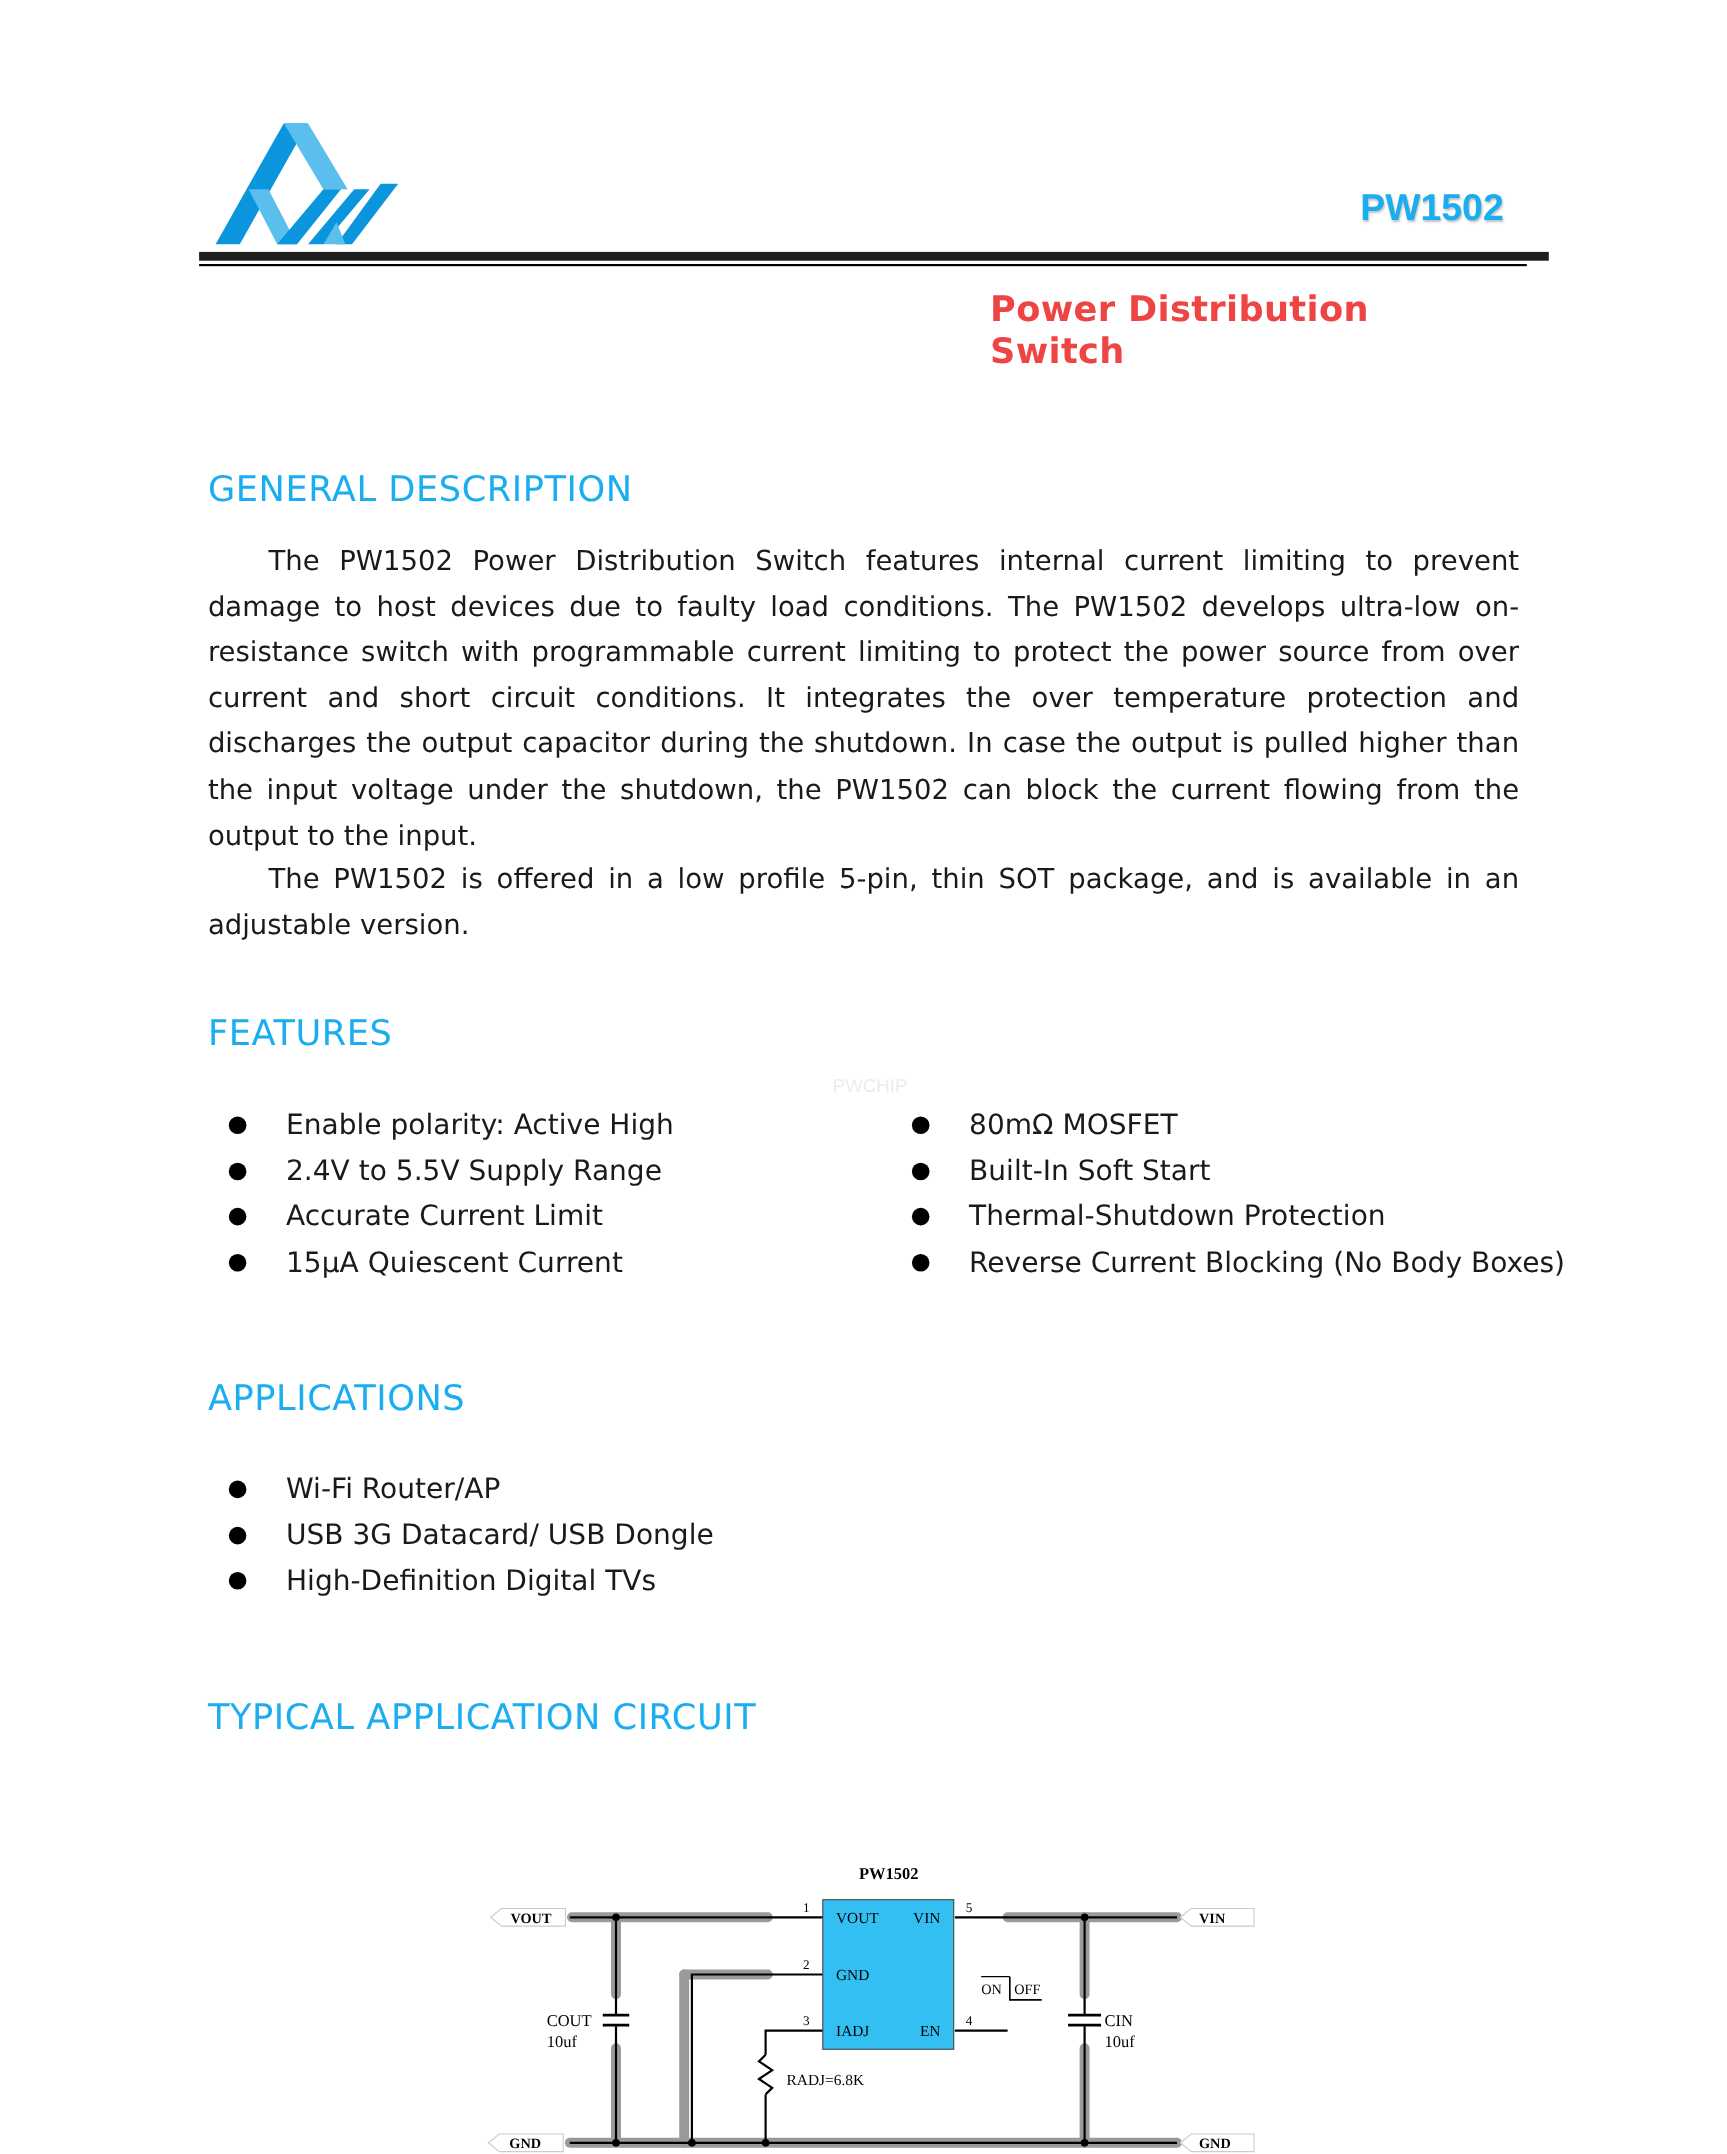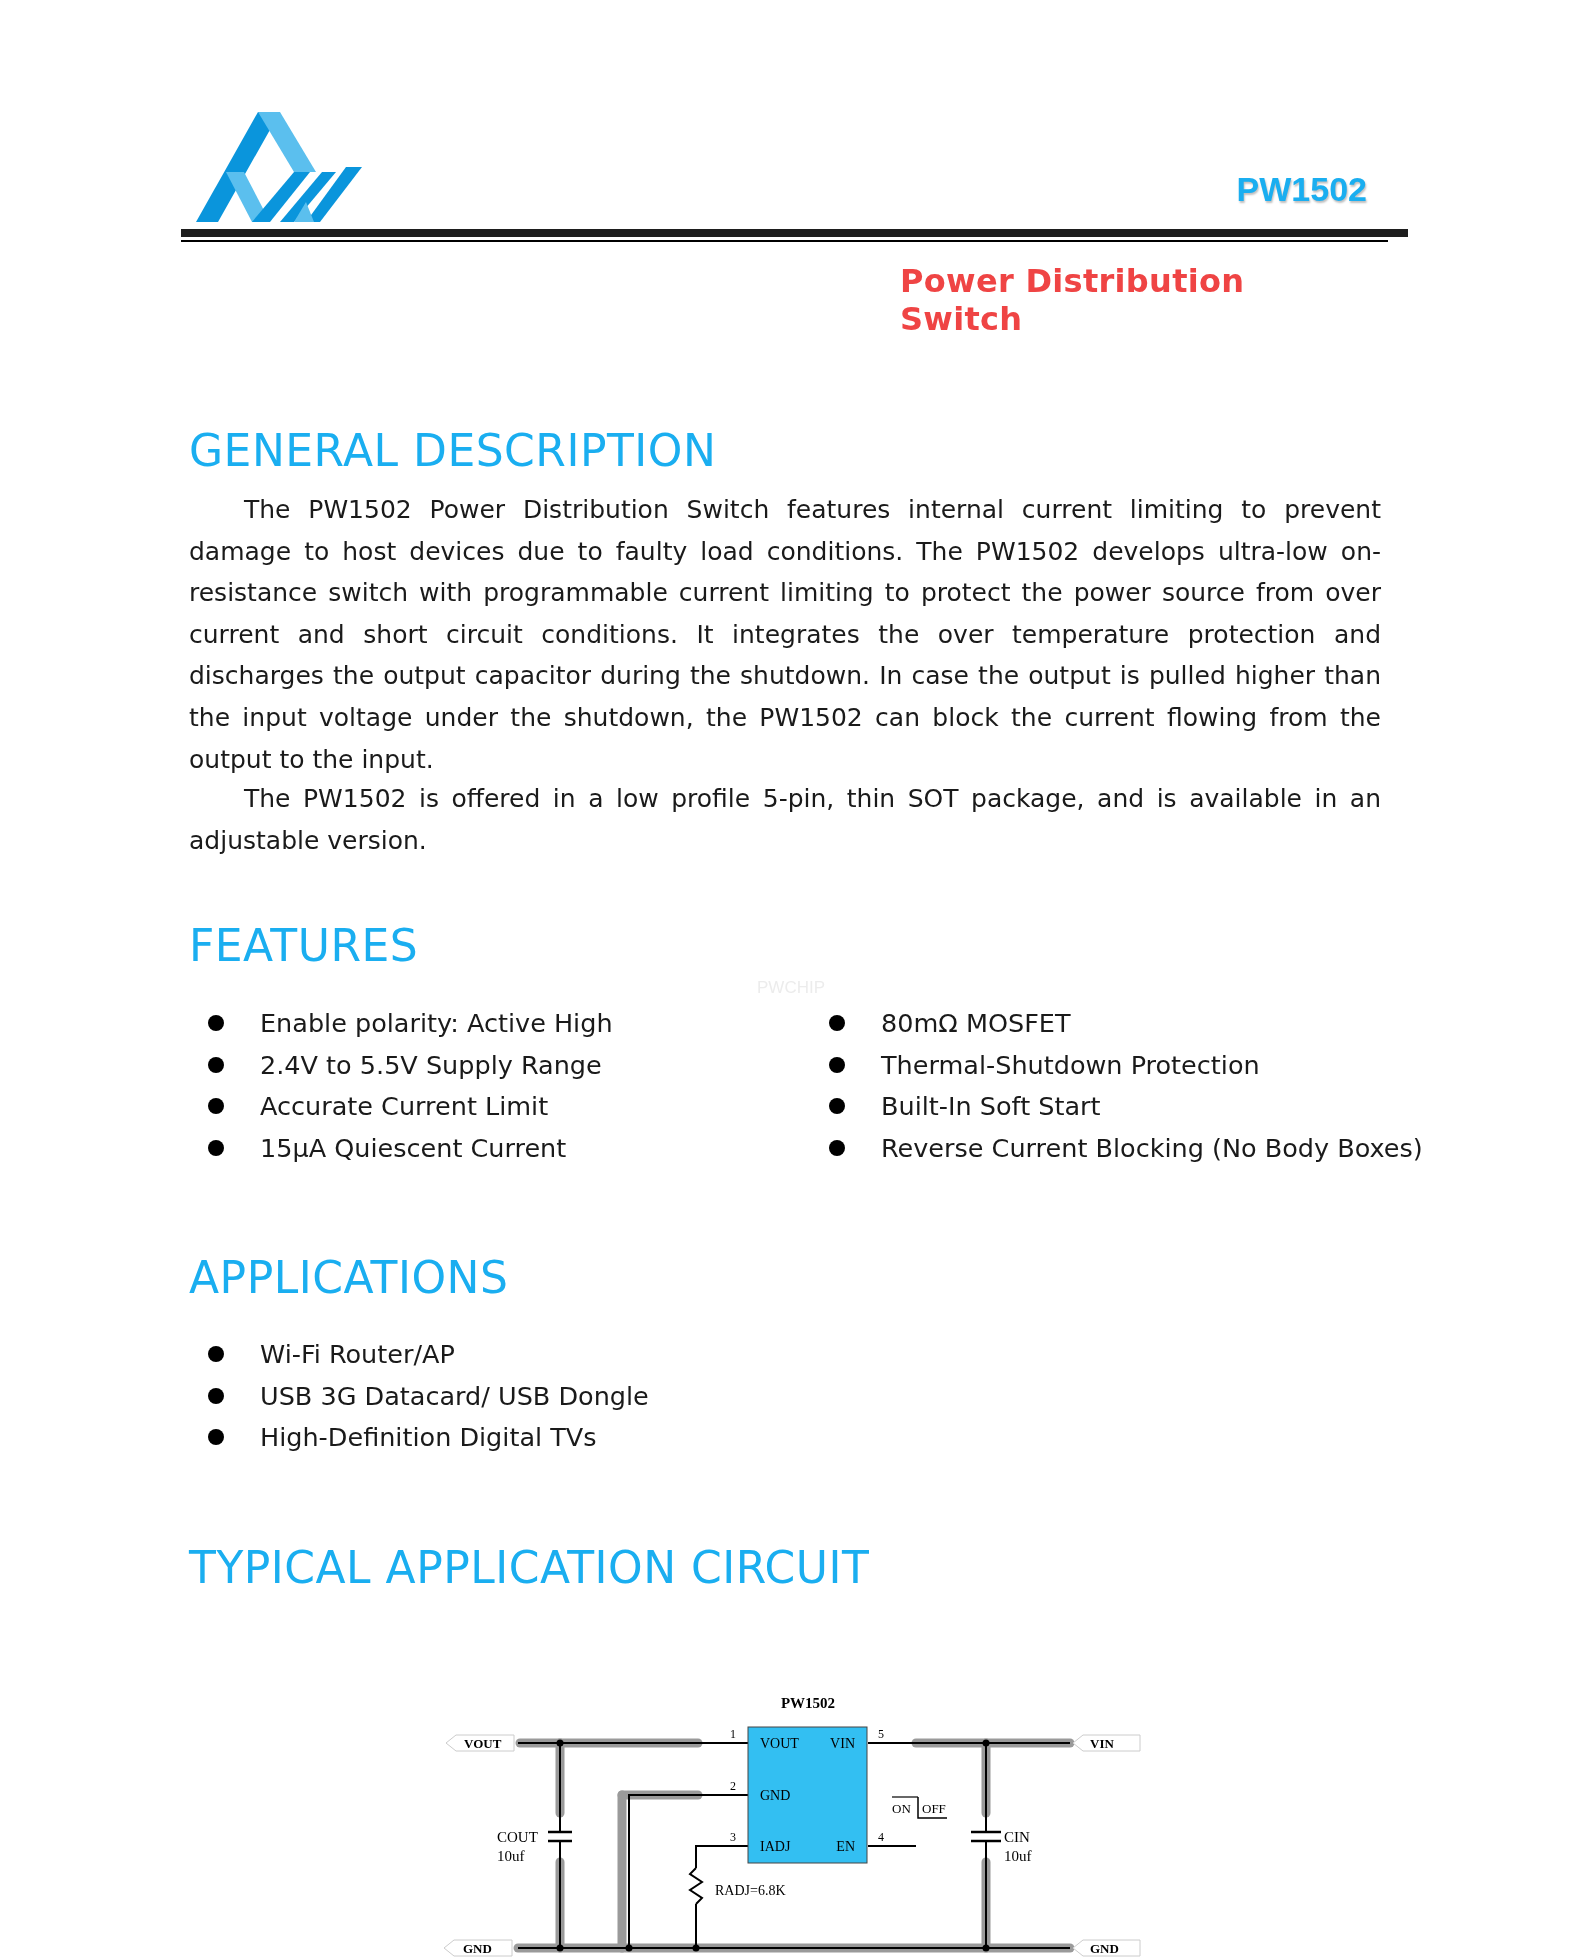--- a/index.html
+++ b/index.html
@@ -7,21 +7,21 @@
          font-family: "DejaVu Sans", sans-serif; color: #1a1a1a; }
   .abs { position: absolute; }
   #logo { left: 196px; top: 112px; width: 170px; height: 112px; }
   #part-number { left: 1225px; top: 170px; width: 142px; text-align: right;
     font-family: "Liberation Sans", sans-serif; font-weight: bold; font-size: 34px;
     color: #1aaef0; text-shadow: 1px 2px 2px rgba(0,0,0,0.25); }
   #rule-thick { left: 181px; top: 229px; width: 1227px; height: 8px; background: #1e1e1e; }
   #rule-thin { left: 181px; top: 240px; width: 1207px; height: 2px; background: #000; }
   #subtitle { left: 900px; top: 262px; width: 460px; 
     font-size: 32px; font-weight: bold; color: #ef4444; letter-spacing: 0.3px; }
-  .section-title { position: absolute; left: 189px; font-size: 44px; color: #1aaef0;
+  .section-title { position: absolute; left: 189px; font-size: 32px; color: #1aaef0;
     font-family: "DejaVu Sans", sans-serif; letter-spacing: 0.5px; }
   .para { position: absolute; left: 189px; width: 1192px; font-size: 25px; line-height: 41.6px;
     text-align: justify; text-indent: 55px; color: #1a1a1a; }
   .list { position: absolute; list-style: none; margin: 16px; padding: 0; }
   .list li { position: relative; height: 41.5px; font-size: 25.5px; line-height: 41.5px; padding-left: 55px; white-space: nowrap; }
   .list li .bullet { position: absolute; left: 3px; top: 12px; width: 16px; height: 16px; border-radius: 50%; background: #000; }
   #watermark { left: 757px; top: 978px; font-family: "Liberation Sans", sans-serif; font-size: 17px; color: #ececec; }
   #circuit { left: 430px; top: 1680px; width: 730px; height: 278px; }
   #circuit text { font-family: "Liberation Serif", serif; }
 </style>
@@ -49,22 +49,22 @@
 <div class="section-title" style="top:920px;">FEATURES</div>
 <div id="watermark" class="abs">PWCHIP</div>
 <ul class="list" style="left:189px; top:987px;">
   <li><span class="bullet"></span><span>Enable polarity: Active High</span></li>
   <li><span class="bullet"></span><span>2.4V to 5.5V Supply Range</span></li>
   <li><span class="bullet"></span><span>Accurate Current Limit</span></li>
   <li><span class="bullet"></span><span>15µA Quiescent Current</span></li>
 </ul>
 <ul class="list" style="left:810px; top:987px;">
   <li><span class="bullet"></span><span>80mΩ MOSFET</span></li>
+  <li><span class="bullet"></span><span>Built-In Soft Start</span></li>
   <li><span class="bullet"></span><span>Thermal-Shutdown Protection</span></li>
-  <li><span class="bullet"></span><span>Built-In Soft Start</span></li>
   <li><span class="bullet"></span><span>Reverse Current Blocking (No Body Boxes)</span></li>
 </ul>
 
 <div class="section-title" style="top:1252px;">APPLICATIONS</div>
 <ul class="list" style="left:189px; top:1318px;">
   <li><span class="bullet"></span><span>Wi-Fi Router/AP</span></li>
   <li><span class="bullet"></span><span>USB 3G Datacard/ USB Dongle</span></li>
   <li><span class="bullet"></span><span>High-Definition Digital TVs</span></li>
 </ul>
 

